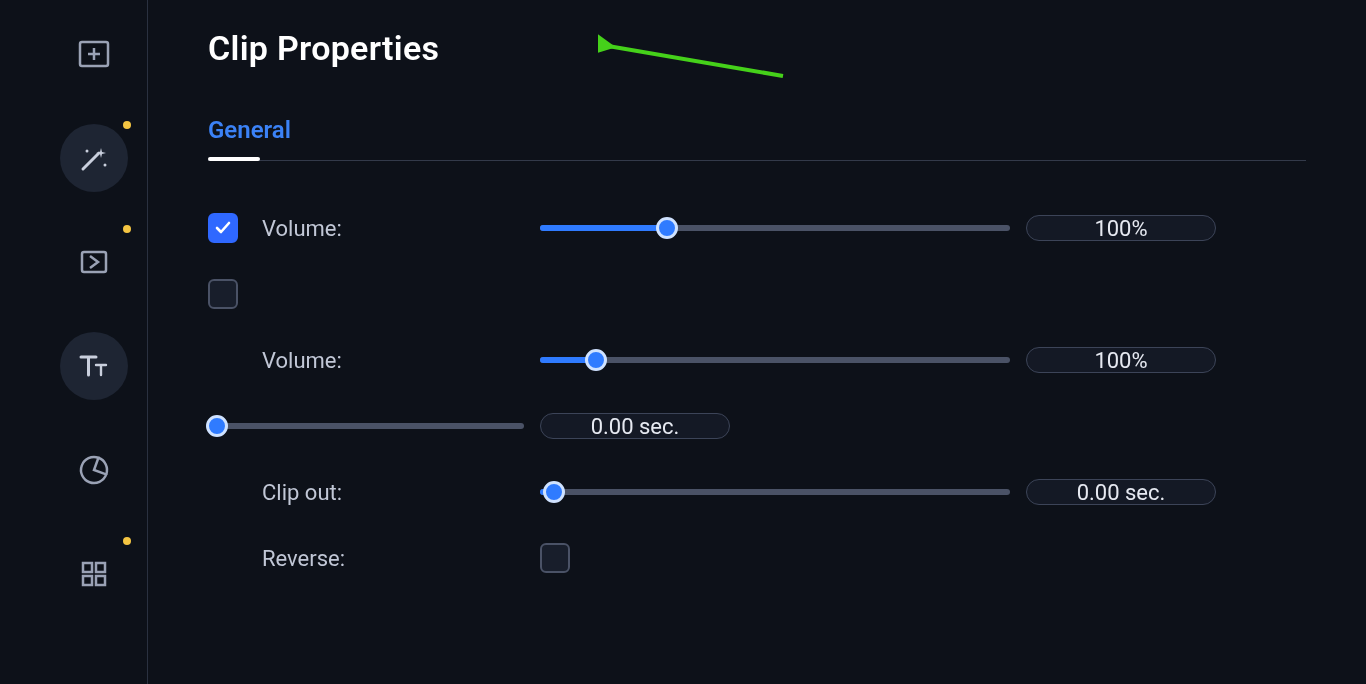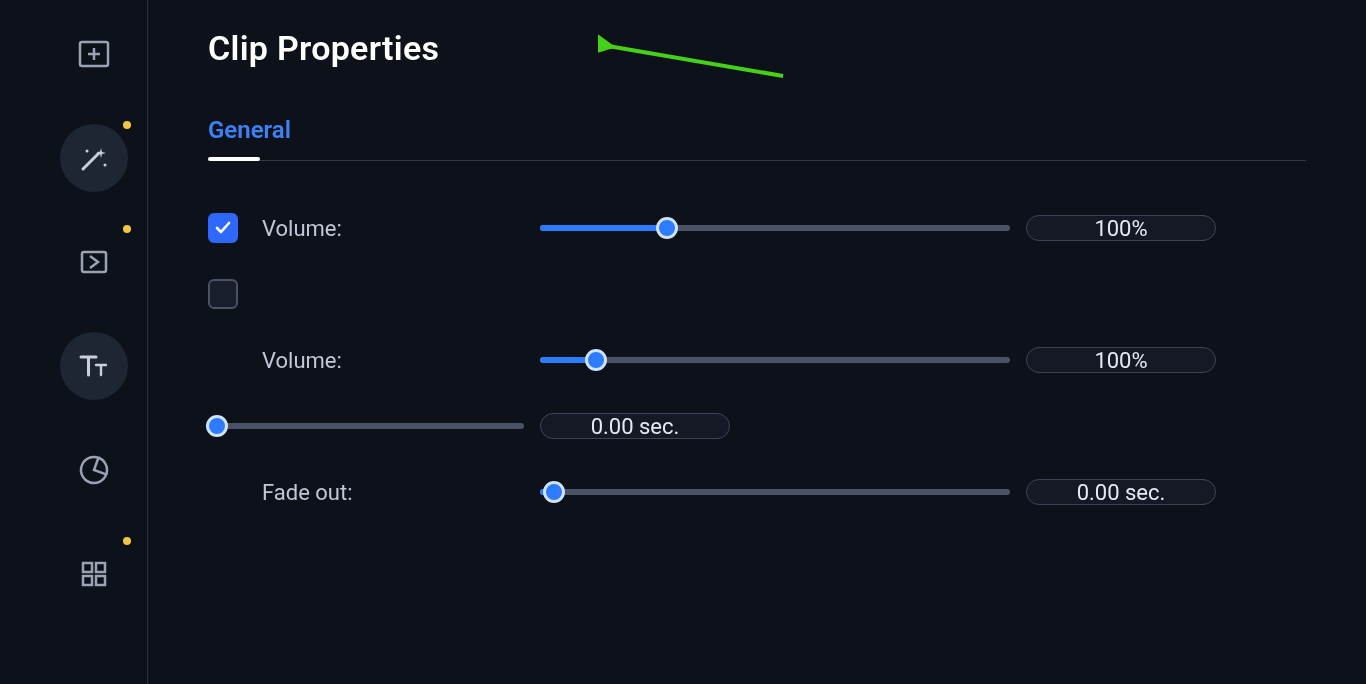--- a/index.html
+++ b/index.html
@@ -308,26 +308,38 @@
           <div class="track-bg"></div>
           <div class="track-fill" style="width:3%"></div>
           <div class="thumb" style="left:3%"></div>
         </div>
         <div class="value-pill">0.00 sec.</div>
       </div>
 
       <div class="row">
         <div class="label-cell">
           <span style="width:30px"></span>
-          <span>Fade out:</span>
+          <span>Clip out:</span>
         </div>
         <div class="slider">
           <div class="track-bg"></div>
           <div class="track-fill" style="width:3%"></div>
           <div class="thumb" style="left:3%"></div>
         </div>
         <div class="value-pill">0.00 sec.</div>
       </div>
 
+      <div class="row">
+        <div class="label-cell">
+          <span style="width:30px"></span>
+          <span>Reverse:</span>
+        </div>
+        <div class="checkbox-only">
+          <span class="checkbox">
+            
+          </span>
+        </div>
+        <div></div>
+      </div>
 
     </div>
   </div>
 </div>
 
 </body></html>

